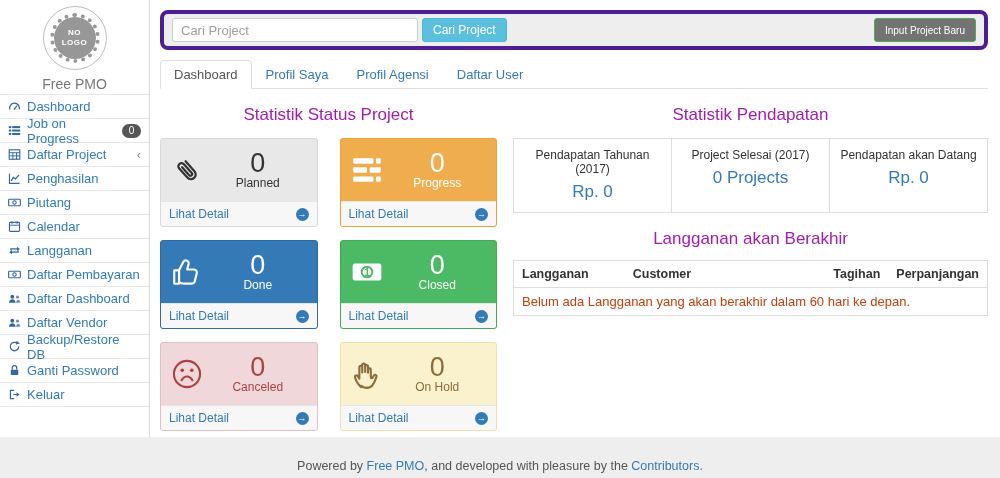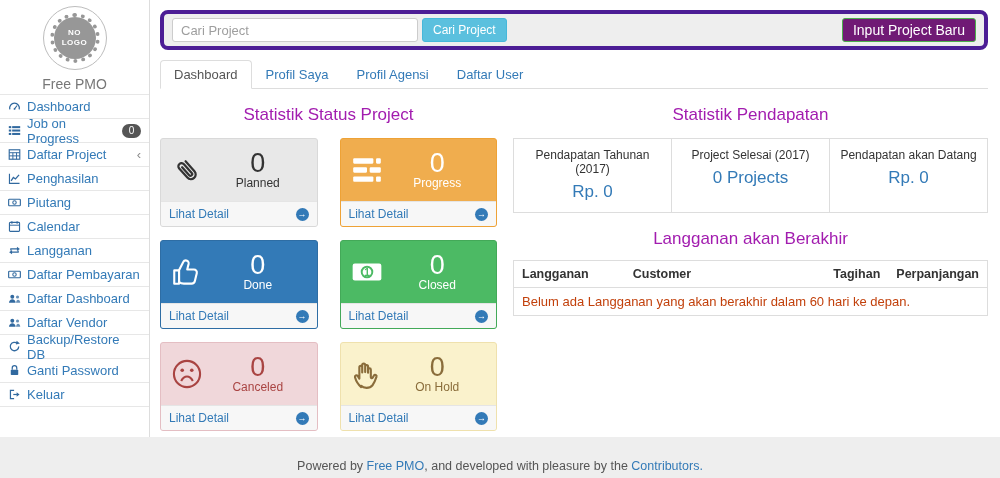--- a/index.html
+++ b/index.html
@@ -20,21 +20,21 @@
   .mi-badge{margin-left:auto;background:#555;color:#fff;border-radius:10px;font-size:10px;line-height:14px;min-width:9px;padding:0 5px;text-align:center;}
   .mi-chevron{margin-left:auto;color:#8a8a8a;font-size:13px;line-height:1;}
 
   
   .main{flex:1;box-sizing:border-box;padding:10px 12px 0 10px;background:#fff;min-width:0;}
   .search-well{background:#eee;border:4px solid #4c1d95;border-radius:8px;height:40px;box-sizing:border-box;display:flex;align-items:center;padding:0 8px;}
   .search-input{width:246px;height:24px;box-sizing:border-box;border:1px solid #ccc;border-radius:3px;padding:0 8px;font-size:13px;color:#555;font-family:"Liberation Sans",sans-serif;}
   .search-input::placeholder{color:#9e9e9e;}
   .btn{height:24px;border-radius:3px;font-size:12px;color:#fff;cursor:pointer;font-family:"Liberation Sans",sans-serif;padding:0 10px;}
   .btn-info{margin-left:4px;background:#5bc0de;border:1px solid #46b8da;}
-  .btn-success{margin-left:auto;background:#701a75;border:1px solid #4cae4c;font-size:14px;}
+  .btn-success{margin-left:auto;background:#737373;border:1px solid #4cae4c;font-size:10px;}
 
   .tabs{display:flex;margin-top:10px;border-bottom:1px solid #ddd;}
   .tab{padding:6px 13px;font-size:13px;color:#337ab7;border:1px solid transparent;border-radius:4px 4px 0 0;margin-bottom:-1px;cursor:pointer;}
   .tab.active{background:#fff;color:#555;border-color:#ddd;border-bottom-color:#fff;cursor:default;}
 
   .content{display:flex;gap:16px;padding-top:6px;}
   .status-col{width:337px;flex:none;}
   .col-title{font-size:17px;font-weight:400;color:#a21caf;text-align:center;margin:10px 0 13px;}
 
   

